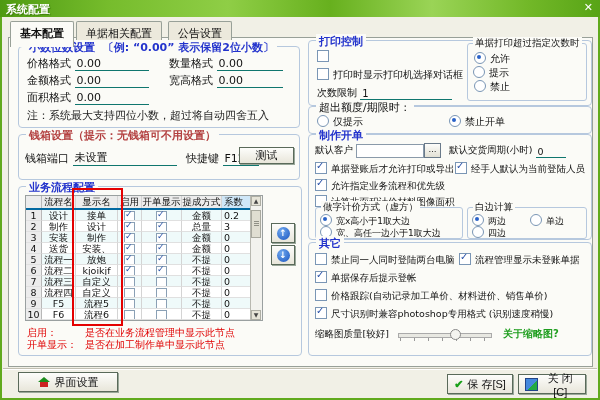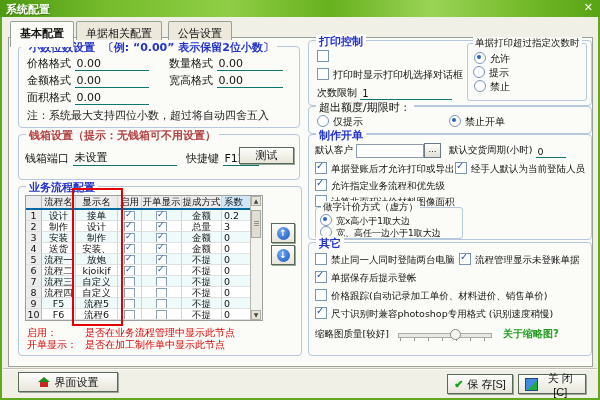--- a/index.html
+++ b/index.html
@@ -304,20 +304,26 @@
       <span class="uv" style="width:26px;min-width:26px;">0</span>
     </div>
     <div class="line fs95" style="left:6px;top:27px;"><span class="cb checked"></span><span>单据登账后才允许打印或导出</span></div>
     <div class="line fs95" style="left:146px;top:27px;"><span class="cb checked"></span><span>经手人默认为当前登陆人员</span></div>
     <div class="line fs95" style="left:6px;top:44px;"><span class="cb checked"></span><span>允许指定业务流程和优先级</span></div>
     <div class="line fs95" style="left:6px;top:60px;"><span class="cb"></span><span>计算非面积计价材料图像面积</span></div>
     <div class="sgrp" style="left:6px;top:72px;width:146px;height:30px;">
       <span class="cap2">做字计价方式（虚方）</span>
       <div class="line" style="left:4px;top:6px;font-size:9px;"><span class="rd checked"></span><span>宽x高小于1取大边</span></div>
       <div class="line" style="left:4px;top:18px;font-size:9px;"><span class="rd"></span><span>宽、高任一边小于1取大边</span></div>
+    </div>
+    <div class="sgrp" style="left:158px;top:72px;width:118px;height:30px;">
+      <span class="cap2">白边计算</span>
+      <div class="line" style="left:4px;top:6px;font-size:9px;"><span class="rd checked"></span><span>两边</span></div>
+      <div class="line" style="left:62px;top:6px;font-size:9px;"><span class="rd"></span><span>单边</span></div>
+      <div class="line" style="left:4px;top:18px;font-size:9px;"><span class="rd"></span><span>四边</span></div>
     </div>
   </div>
 
   <div class="grp" style="left:308px;top:242px;width:282px;height:112px;">
     <span class="cap">其它</span>
     <div class="line fs95" style="left:6px;top:10px;"><span class="cb"></span><span>禁止同一人同时登陆两台电脑</span></div>
     <div class="line fs95" style="left:150px;top:10px;"><span class="cb checked"></span><span>流程管理显示未登账单据</span></div>
     <div class="line fs95" style="left:6px;top:28px;"><span class="cb checked"></span><span>单据保存后提示登帐</span></div>
     <div class="line fs95" style="left:6px;top:46px;"><span class="cb"></span><span>价格跟踪(自动记录加工单价、材料进价、销售单价)</span></div>
     <div class="line fs95" style="left:6px;top:64px;"><span class="cb checked"></span><span>尺寸识别时兼容photoshop专用格式 (识别速度稍慢)</span></div>

